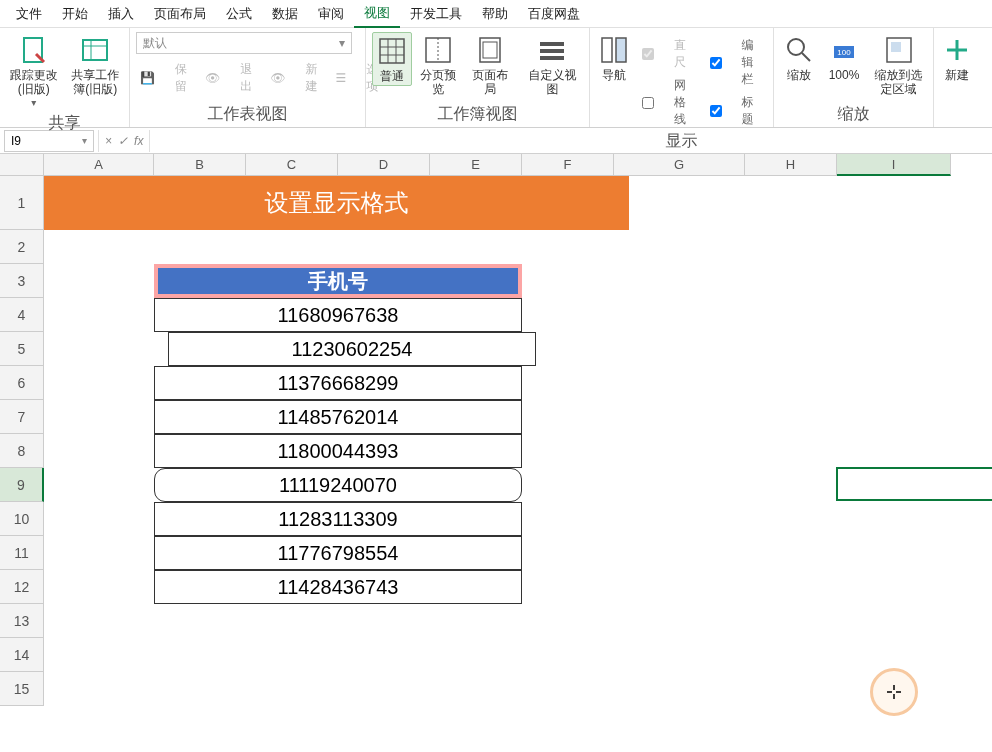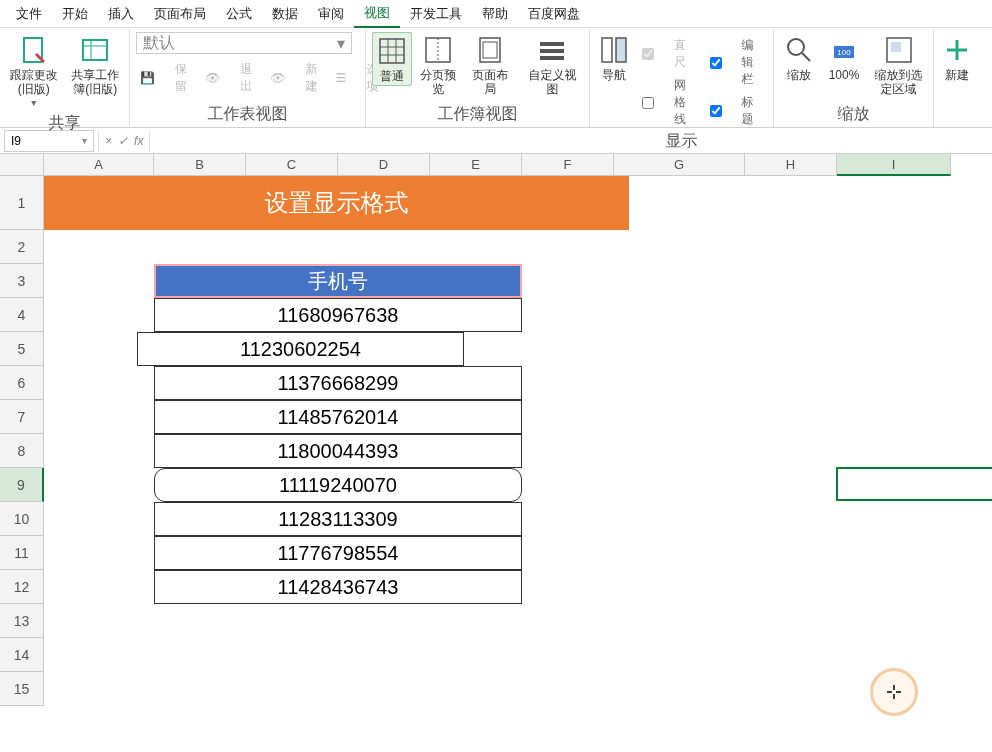--- a/index.html
+++ b/index.html
@@ -18,21 +18,21 @@
 
   .big-btn { display: flex; flex-direction: column; align-items: center; justify-content: flex-start; width: 56px; padding: 2px; font-size: 12px; color: #333; cursor: pointer; text-align: center; line-height: 1.2; }
   .big-btn .ico { width: 32px; height: 32px; display: flex; align-items: center; justify-content: center; margin-bottom: 2px; }
   .big-btn.active { background: #e6f2e6; border: 1px solid #a0cda0; border-radius: 2px; }
 
   .stack { display: flex; flex-direction: column; gap: 4px; font-size: 12px; color: #666; }
   .stack .row { display: flex; align-items: center; gap: 20px; padding: 1px 4px; cursor: pointer; }
   .stack .row.disabled { color: #bbb; }
   .stack input[type=checkbox] { width: 12px; height: 12px; }
 
-  .dropdown-field { width: 216px; height: 22px; border: 1px solid #ccc; font-size: 16px; color: #888; padding: 2px 6px; display:flex; align-items:center; justify-content:space-between; }
+  .dropdown-field { width: 216px; height: 22px; border: 1px solid #ccc; font-size: 12px; color: #888; padding: 2px 6px; display:flex; align-items:center; justify-content:space-between; }
 
   
   .formula-bar { height: 26px; border-bottom: 1px solid #d0d0d0; display: flex; align-items: center; }
   .name-box { width: 90px; height: 22px; border: 1px solid #ccc; margin: 0 4px; font-size: 12px; padding: 2px 6px; display:flex; align-items:center; justify-content:space-between; }
   .fb-btns { display: flex; gap: 6px; padding: 0 6px; border-left:1px solid #e0e0e0; border-right:1px solid #e0e0e0; height:22px; align-items:center;}
   .fb-btns span { font-size: 12px; color: #888; cursor: pointer; font-style: italic; }
   .formula-input { flex: 1; height: 22px; padding: 2px 6px; font-size: 12px; border:none; }
 
   
   .grid-wrap { position: relative; overflow: hidden; height: 598px; }
@@ -41,21 +41,21 @@
   .col-h { background:#f3f3f3; border-right:1px solid #ccc; border-bottom:1px solid #ccc; text-align:center; font-size:13px; color:#555; line-height:22px; }
   .col-h.sel { background:#d8e8d8; border-bottom:2px solid #0a7a3b; }
   .row-headers { position:absolute; left:0; top:22px; width:44px; }
   .row-h { height:34px; background:#f3f3f3; border-right:1px solid #ccc; border-bottom:1px solid #ccc; text-align:center; font-size:14px; color:#555; display:flex; align-items:center; justify-content:center; }
   .row-h.sel { background:#d8e8d8; border-right:2px solid #0a7a3b; }
   .row-h.title-row { height:54px; }
 
   .cells { position:absolute; left:44px; top:22px; }
   .cell-title { position:absolute; left:0; top:0; width:585px; height:54px; background:#ed7d31; color:#fff; font-size:24px; display:flex; align-items:center; justify-content:center; border:1px solid #ed7d31;}
   
-  .phone-head { position:absolute; background:#4472c4; color:#fff; font-size:20px; display:flex; align-items:center; justify-content:center; border:2px solid #fca5a5; }
+  .phone-head { position:absolute; background:#4472c4; color:#fff; font-size:20px; display:flex; align-items:center; justify-content:center; border:4px solid #fca5a5;font-weight:bold; }
   .phone-cell { position:absolute; background:#fff; color:#000; font-size:20px; display:flex; align-items:center; justify-content:center; border:1px solid #333; }
 
   .sel-box { position:absolute; border:2px solid #0a7a3b; background:transparent; pointer-events:none; }
 
   
   .cursor-ring { position:absolute; width:48px; height:48px; border:3px solid #f7c9a0; border-radius:50%; background:rgba(255,230,200,0.3); display:flex; align-items:center; justify-content:center; }
   .cursor-ring svg { width:16px; height:16px; }
 
   svg { display:block; }
 </style>
@@ -312,21 +312,21 @@
       <div class="row-h" style="height: 34px;">13</div>
       <div class="row-h" style="height: 34px;">14</div>
       <div class="row-h" style="height: 34px;">15</div>
     </div>
   <div class="cells" id="cells">
     <div class="cell-title">
       <span>设置显示格式</span>
     </div>
   <div class="phone-head" style="left: 110px; top: 88px; width: 368px; height: 34px;">手机号</div>
       <div class="phone-cell" style="left: 110px; top: 122px; width: 368px; height: 34px;">11680967638</div>
-      <div class="phone-cell" style="left: 93px; top: 156px; width: 327px; height: 34px; text-align: center;">11230602254</div>
+      <div class="phone-cell" style="left: 124px; top: 156px; width: 368px; height: 34px; text-align: center;">11230602254</div>
       <div class="phone-cell" style="left: 110px; top: 190px; width: 368px; height: 34px;">11376668299</div>
       <div class="phone-cell" style="left: 110px; top: 224px; width: 368px; height: 34px;">11485762014</div>
       <div class="phone-cell" style="left: 110px; top: 258px; width: 368px; height: 34px;">11800044393</div>
       <div class="phone-cell" style="left: 110px; top: 292px; width: 368px; height: 34px; border-radius: 11px;">11119240070</div>
       <div class="phone-cell" style="left: 110px; top: 326px; width: 368px; height: 34px;">11283113309</div>
       <div class="phone-cell" style="left: 110px; top: 360px; width: 368px; height: 34px;">11776798554</div>
       <div class="phone-cell" style="left: 110px; top: 394px; width: 368px; height: 34px;">11428436743</div>
       <div class="sel-box" style="left: 792px; top: 291px; width: 174px; height: 34px;"></div>
     </div>
 

